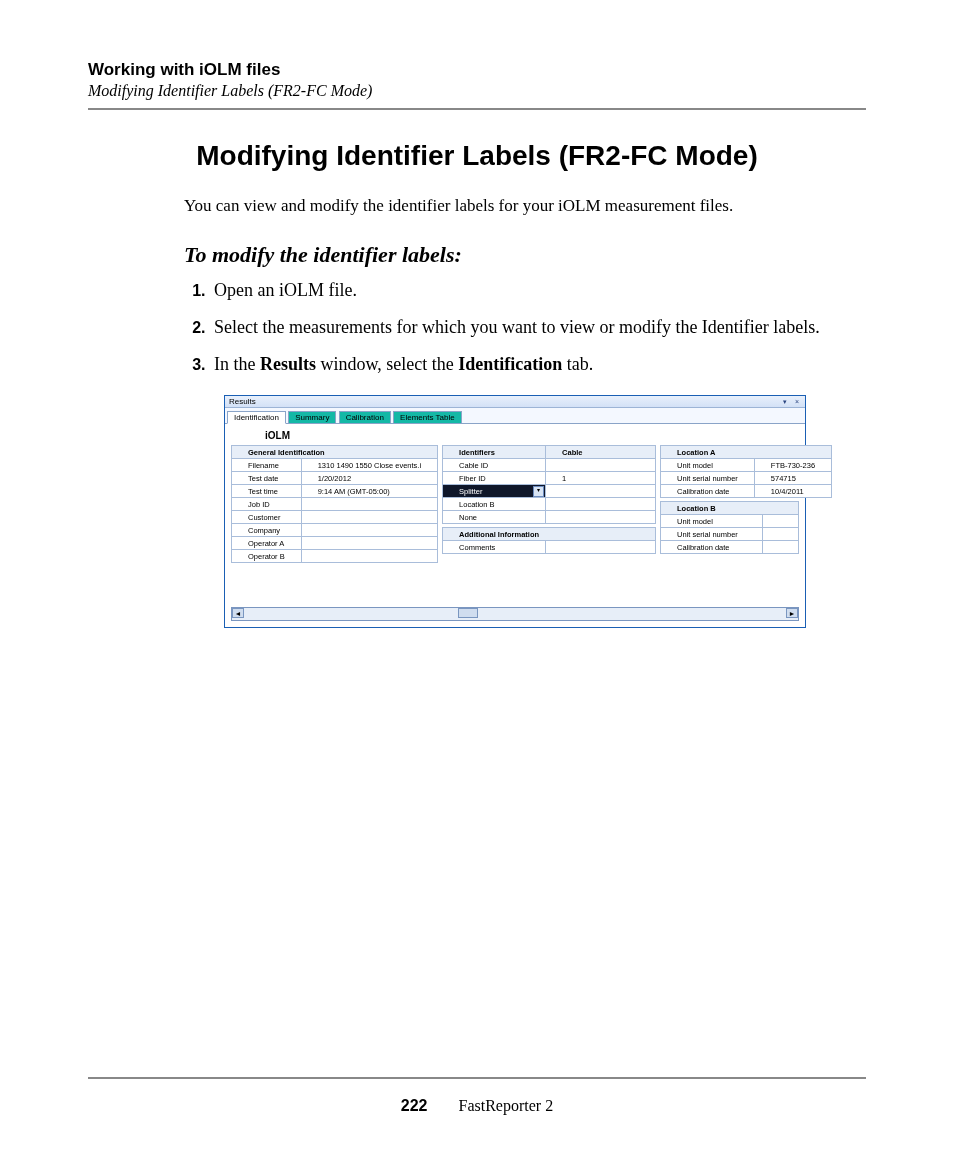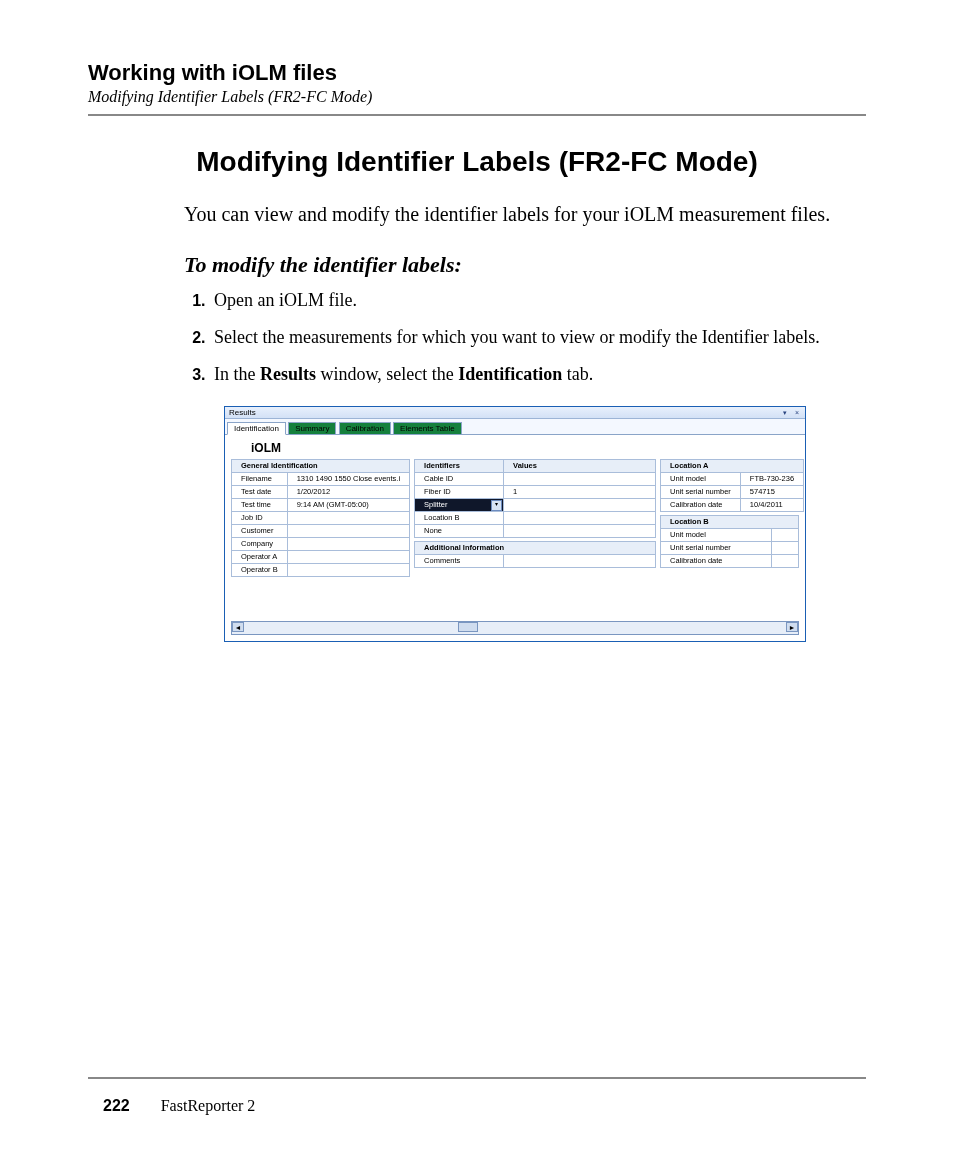--- a/index.html
+++ b/index.html
@@ -11,21 +11,21 @@
   }
   .page {
     padding: 60px 88px 40px 88px;
     box-sizing: border-box;
     height: 1159px;
     position: relative;
   }
   .hdr1 {
     font-family: Verdana, Arial, sans-serif;
     font-weight: 700;
-    font-size: 22px;
+    font-size: 17px;
     margin-bottom: 2px;
   }
   .hdr2 {
     font-family: Georgia, "Times New Roman", serif;
     font-style: italic;
     font-size: 16px;
     margin-bottom: 8px;
   }
   .header-rule {
     border: none;
@@ -34,21 +34,21 @@
   }
   .main-title {
     font-family: Verdana, Arial, sans-serif;
     font-weight: 700;
     font-size: 28px;
     text-align: center;
     margin: 0 0 22px 0;
   }
   .body-indent {
     margin-left: 96px;
-    font-size: 20px;
+    font-size: 17px;
     line-height: 1.4;
   }
   .note-row {
     display: flex;
     margin: 22px 0 22px 0;
   }
   .note-label {
     width: 96px;
     font-family: Georgia, serif;
     font-weight: 700;
@@ -123,43 +123,43 @@
     border-bottom:1px solid #8aa4c8;
     padding:2px 2px 0 2px;
     background:#f4f8ff;
   }
   .tab {
     display:inline-block;
     border:1px solid #8aa4c8;
     border-bottom:none;
     padding:1px 6px;
     margin-right:0px;
-    background:#15803d;
+    background:#14b8a6;
     font-size:8px;
     position:relative;
     top:1px;
   }
   .tab.active {
     background:#fff;
     border-bottom:1px solid #fff;
   }
   .shot-body {
     padding:4px 6px 6px 6px;
   }
-  .iolm-label { font-weight:700; font-size:12px; margin:2px 0 4px 2px;padding-left:18px; }
+  .iolm-label { font-weight:700; font-size:10px; margin:2px 0 4px 16px;padding-left:18px; }
   .cols { display:flex; gap:4px; align-items:flex-start; }
   .tbl {
     border:1px solid #7a96c0;
     border-collapse:collapse;
     font-size:7.5px;
     background:#fff;
   }
   .tbl th, .tbl td {
     border:1px solid #a9bdda;
-    padding:1px 9px;
+    padding:1px 16px;
     text-align:left;
     height:10px;
     white-space:nowrap;
     overflow:hidden;
   }
   .tbl th {
     background:#e7eef8;
     font-weight:700;
   }
   .sel {
@@ -201,24 +201,24 @@
   
   .footer-rule {
     position:absolute;
     left:88px; right:88px;
     bottom:72px;
     border:none;
     border-top:2px solid #888;
   }
   .footer {
     position:absolute;
-    left:103px; right:88px;
+    left:88px; right:88px;
     bottom:44px;
     display:flex;
-    justify-content:flex-start;
+    justify-content:center;
     font-size:16px;
     gap:31px;
   }
   .footer .page-num {
     font-family: Verdana, Arial, sans-serif;
     font-weight:700;
   }
   .footer .product {
     font-family: "Times New Roman", Georgia, serif;
   }
@@ -302,21 +302,21 @@
                 <td></td>
               </tr>
         </tbody>
           </table>
 
         <div style="flex:1">
           <table class="tbl" style="width:100%">
             <tbody>
                 <tr>
               <th style="width:70px">Identifiers</th>
-              <th>Values</th>
+              <th>Cable</th>
             </tr>
             <tr>
                   <td>Cable ID</td>
                   <td></td>
                 </tr>
             <tr>
                   <td>Fiber ID</td>
                   <td>1</td>
                 </tr>
             <tr>

